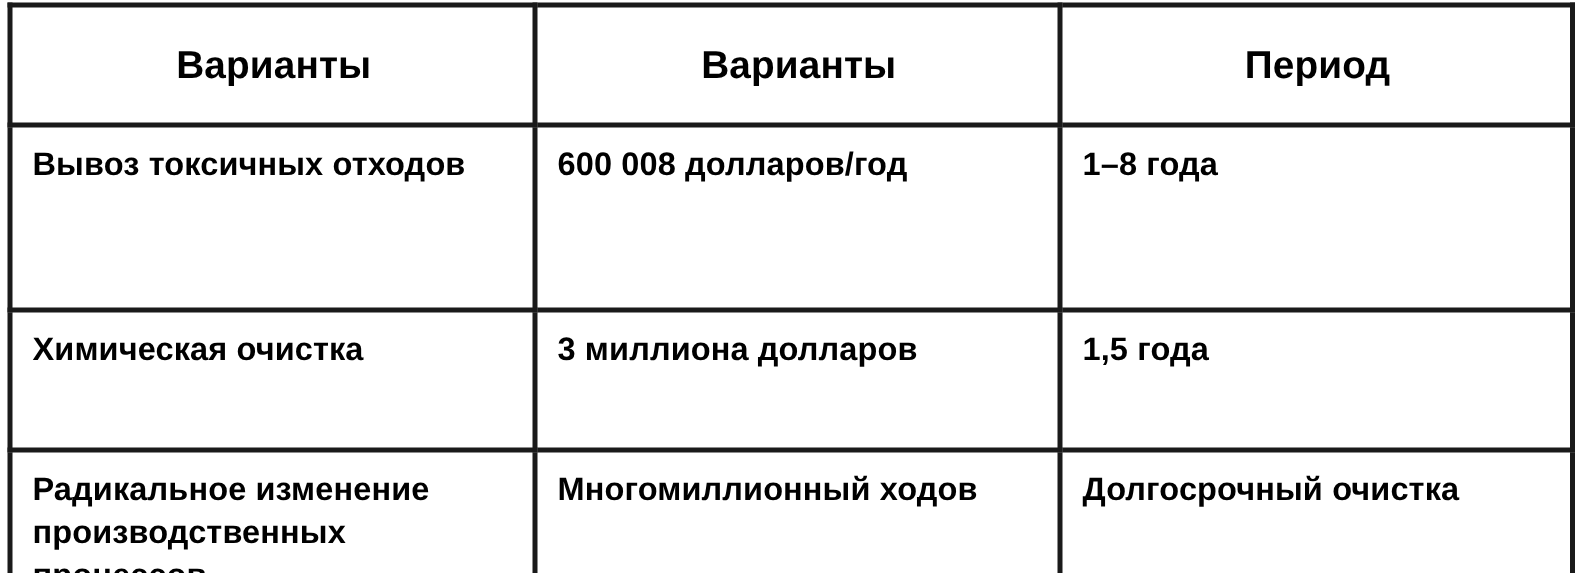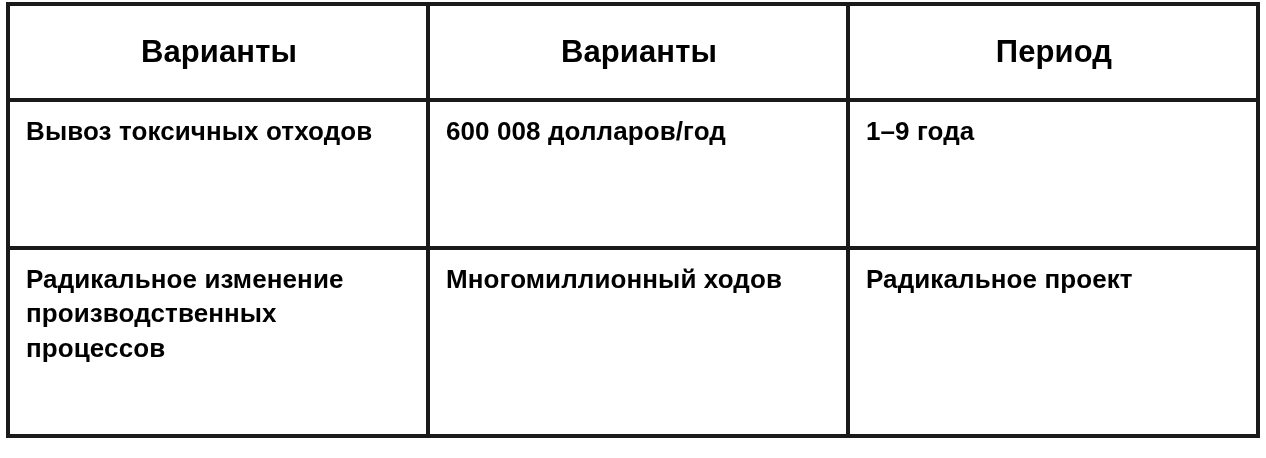--- a/index.html
+++ b/index.html
@@ -97,31 +97,42 @@
       </tr>
 
       <tr class="row-1">
         <td class="c-options">
           <span class="cell-text">Вывоз токсичных от­ходов</span>
         </td>
         <td class="c-cost">
           <span class="cell-text">600 008 долларов/год</span>
         </td>
         <td class="c-period">
-          <span class="cell-text">1–9 года</span>
+          <span class="cell-text">1–8 года</span>
         </td>
       </tr>
 
+      <tr class="row-2">
+        <td class="c-options">
+          <span class="cell-text">Химическая очистка</span>
+        </td>
+        <td class="c-cost">
+          <span class="cell-text">3 миллиона долларов</span>
+        </td>
+        <td class="c-period">
+          <span class="cell-text">1,5 года</span>
+        </td>
+      </tr>
 
       <tr class="row-3">
         <td class="c-options">
           <span class="cell-text">Радикальное измене­ние производствен­ных процессов</span>
         </td>
         <td class="c-cost">
           <span class="cell-text">Многомиллионный ходов</span>
         </td>
         <td class="c-period">
-          <span class="cell-text">Радикальное проект</span>
+          <span class="cell-text">Долгосрочный очистка</span>
         </td>
       </tr>
     </tbody>
   </table>
 </div>
 
 </body></html>

